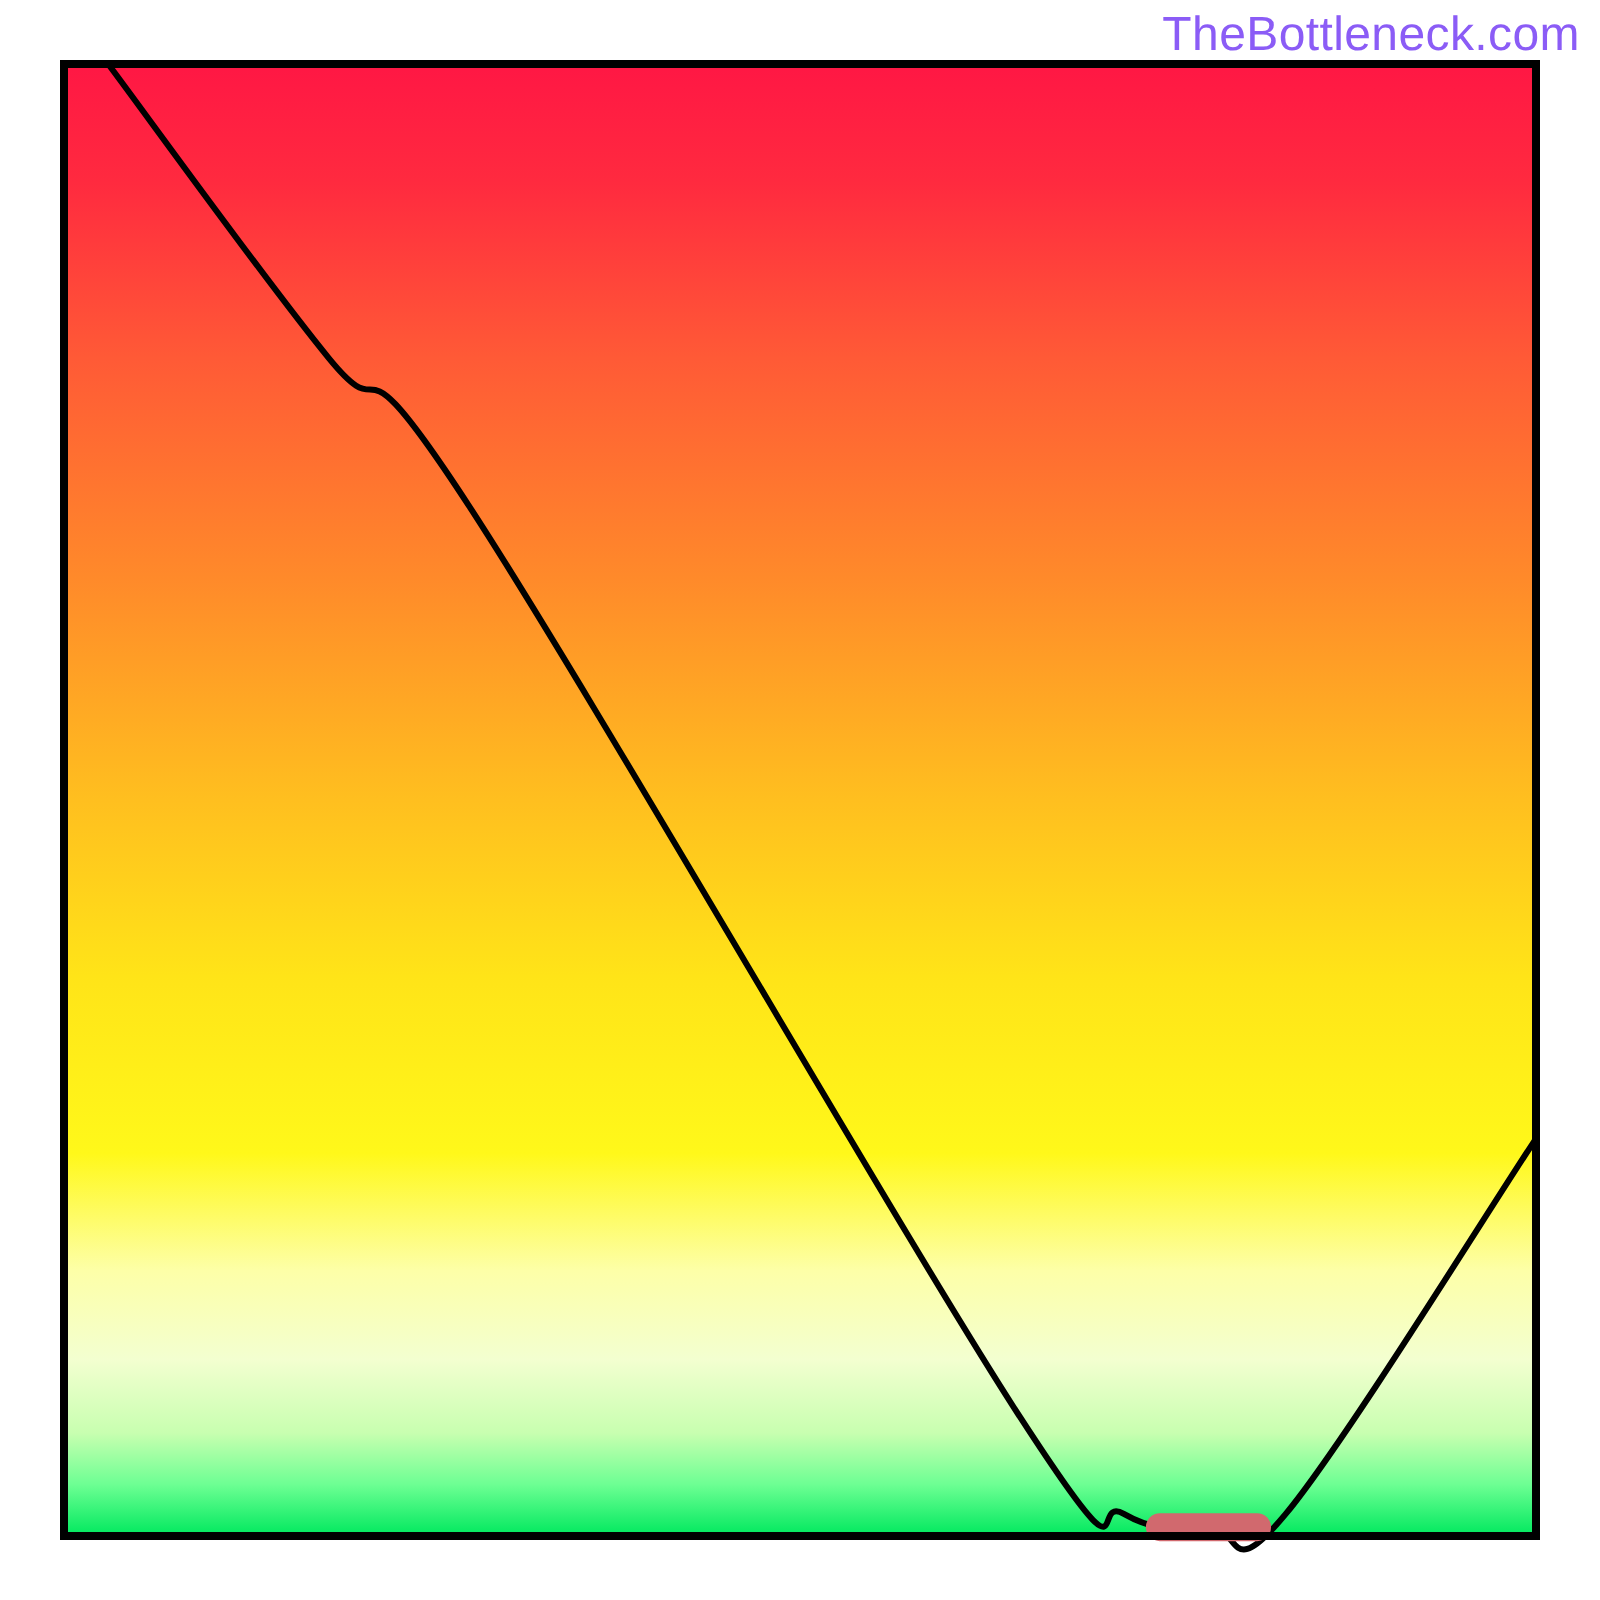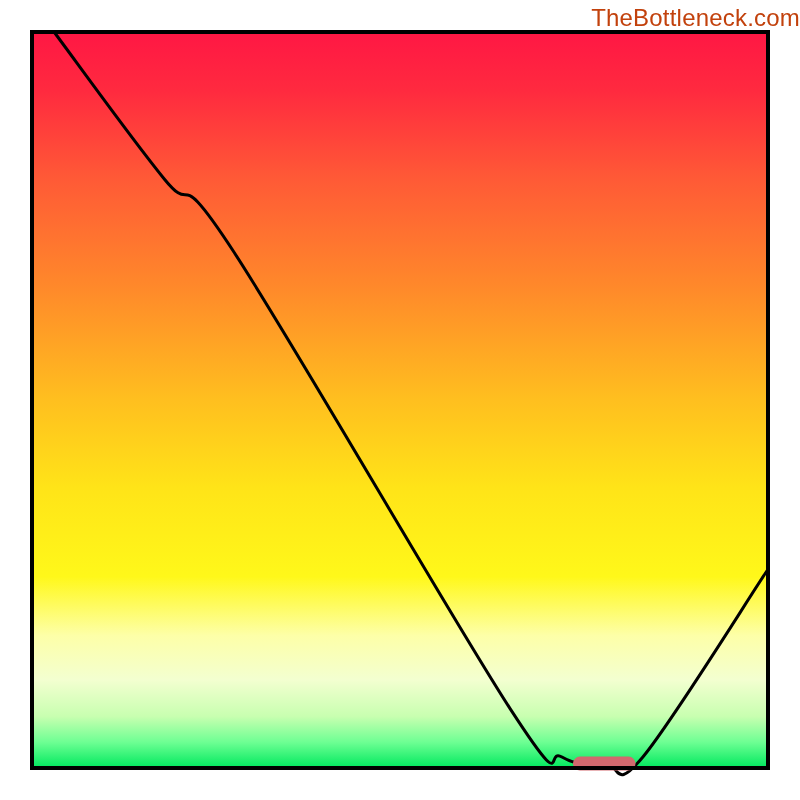--- a/index.html
+++ b/index.html
@@ -11,22 +11,22 @@
     font-family: Arial, Helvetica, sans-serif;
   }
   .wrap {
     position: relative;
     width: 800px;
     height: 800px;
   }
   .watermark {
     position: absolute;
     top: 4px;
-    right: 0;
-    color: #c2410c;
+    right: 10px;
+    color: #8b5cf6;
     font-size: 24px;
     font-weight: 500;
     letter-spacing: 0.2px;
   }
   svg {
     display: block;
   }
 </style>
 </head>
 <body>

